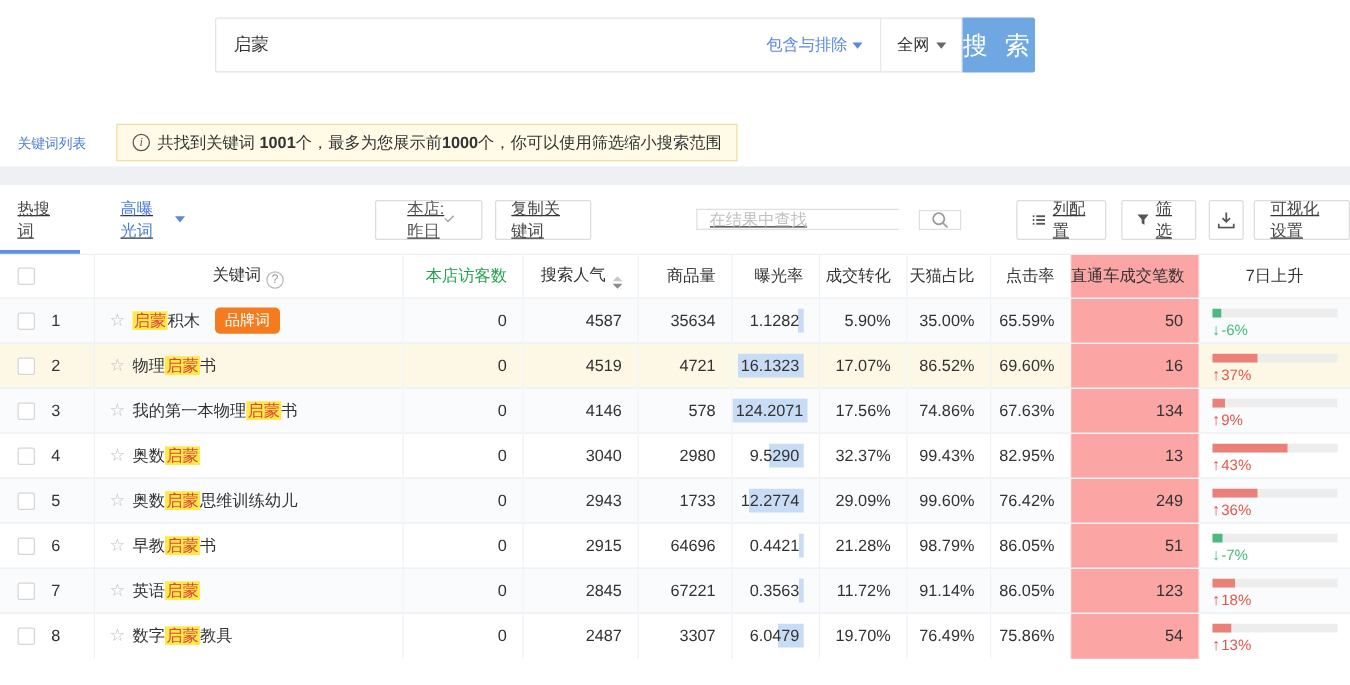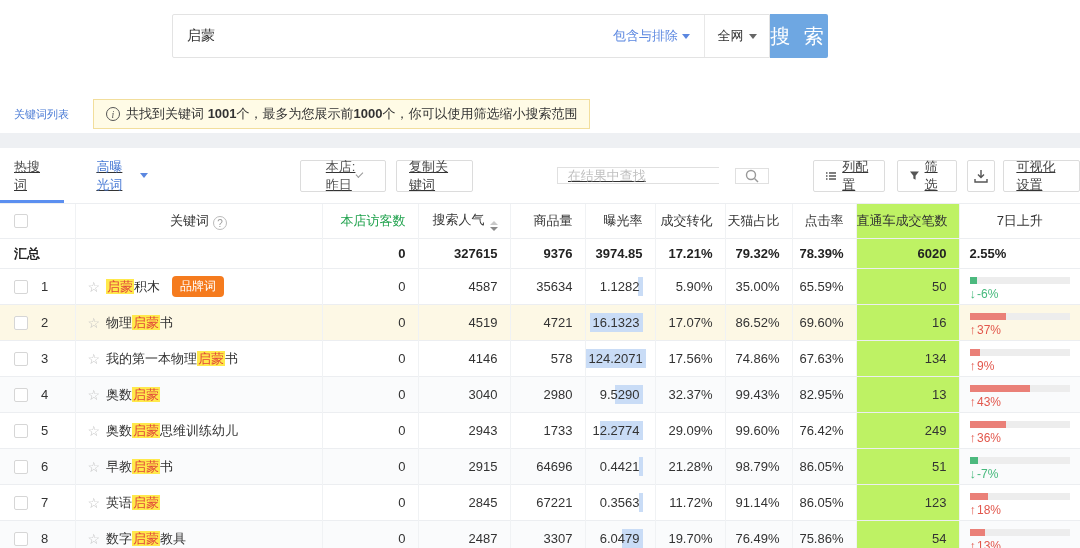--- a/index.html
+++ b/index.html
@@ -68,21 +68,21 @@
   th:first-child, td:first-child { border-left:none; }
   thead th { height:35px; color:#333; font-size:13px; background:#fff; }
   th.num, td.num { text-align:right; padding-right:12px; }
   th.kw-h { text-align:center; }
   .th-green { color:#21a24e; }
   .q-icon { display:inline-flex; width:14px; height:14px; border:1px solid #bbb; border-radius:50%;
     color:#999; font-size:10px; align-items:center; justify-content:center; vertical-align:-2px; margin-left:4px; cursor:pointer; }
   .sort-icon { display:inline-flex; flex-direction:column; gap:2px; margin-left:5px; vertical-align:-1px; cursor:pointer; }
   .sort-icon .up { width:0;height:0;border-left:4px solid transparent;border-right:4px solid transparent;border-bottom:4px solid #c9c9c9; }
   .sort-icon .dn { width:0;height:0;border-left:4px solid transparent;border-right:4px solid transparent;border-top:4px solid #8a8a8a; }
-  td.ztc-col, th.ztc-col { background:#bef264; }
+  td.ztc-col, th.ztc-col { background:#fca5a5; }
   tr.summary td { height:30px; font-weight:bold; color:#222; }
   tr.summary td.lbl { padding-left:14px; }
   tbody tr.data-row td { height:36px; font-size:13px; color:#333; }
   tbody tr.data-row:nth-child(odd) { background:#fafbfc; }
   tbody tr.data-row.row-hl { background:#fdf8e5; }
   .chk-cell { display:flex; align-items:center; gap:13px; padding-left:14px; }
   .checkbox { width:14px; height:14px; border:1px solid #d6d6d6; border-radius:2px; background:#fff; cursor:pointer; flex:none; }
   .kw-cell { padding-left:12px; display:flex; align-items:center; gap:6px; }
   .star { color:#c0c0c0; font-size:14px; cursor:pointer; }
   .kw-hl { background:#ffe94b; color:#e0453a; padding:0 1px; }
@@ -213,33 +213,20 @@
         <th class="num">商品量</th>
         <th class="num">曝光率</th>
         <th class="num">成交转化</th>
         <th class="num">天猫占比</th>
         <th class="num">点击率</th>
         <th class="num ztc-col">直通车成交笔数</th>
         <th style="text-align:center;">7日上升</th>
       </tr>
     </thead>
     <tbody>
-      <tr class="summary">
-        <td class="lbl">汇总</td>
-        <td></td>
-        <td class="num">0</td>
-        <td class="num">327615</td>
-        <td class="num">9376</td>
-        <td class="num">3974.85</td>
-        <td class="num">17.21%</td>
-        <td class="num">79.32%</td>
-        <td class="num">78.39%</td>
-        <td class="num ztc-col">6020</td>
-        <td><span class="sum-rise">2.55%</span></td>
-      </tr>
 
     <tr class="data-row">
     <td>
             <span class="chk-cell">
       <span class="checkbox"></span>
       <span>1</span>
     </span>
           </td>
     <td>
             <span class="kw-cell">

